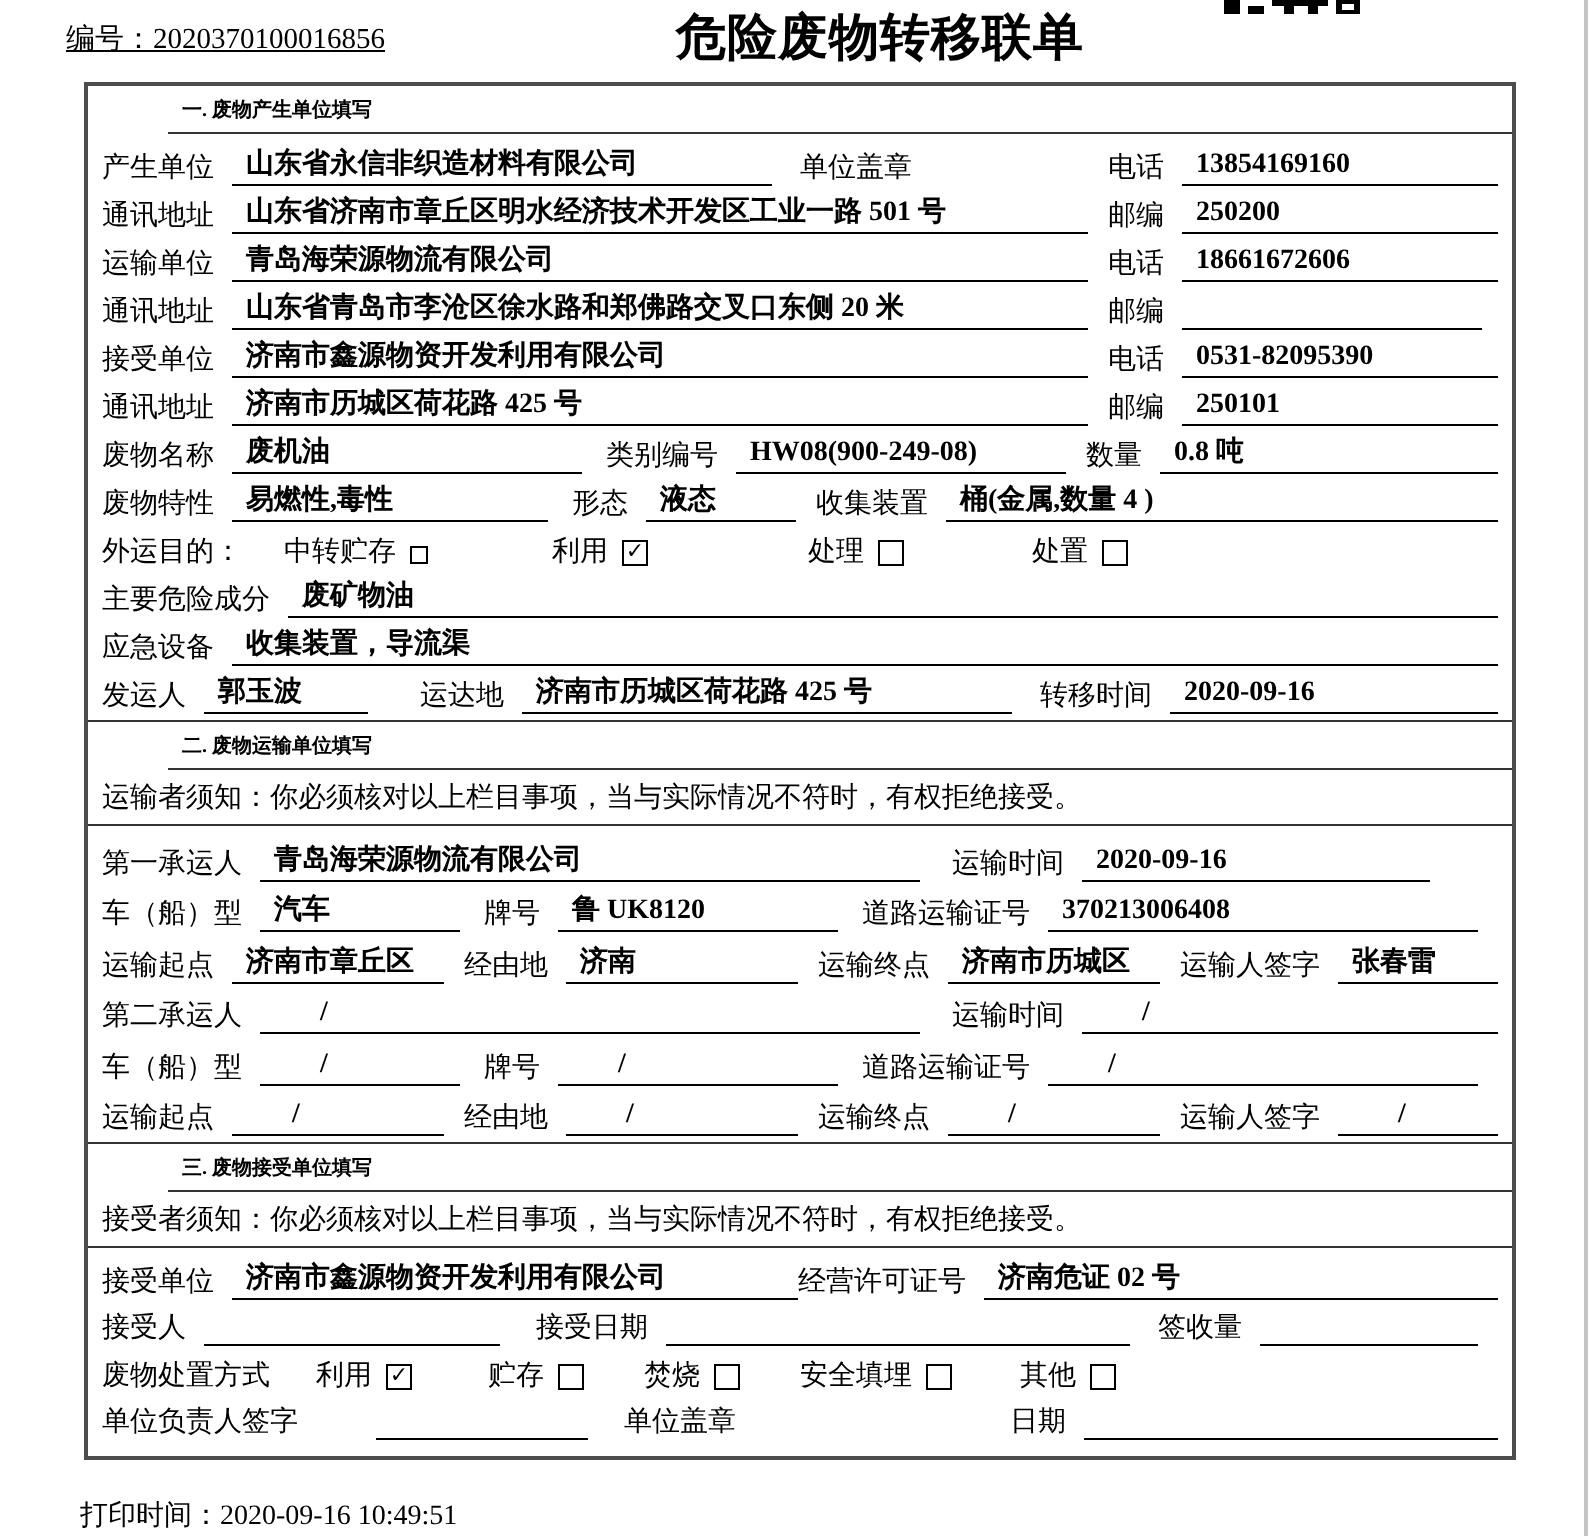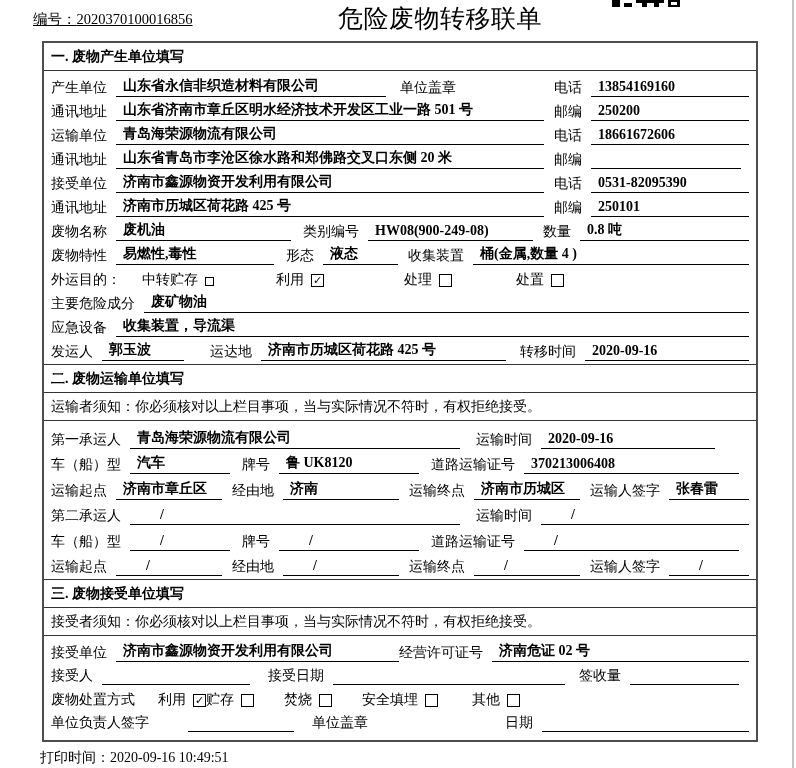--- a/index.html
+++ b/index.html
@@ -3,26 +3,26 @@
 <meta charset="utf-8">
 <style>
   * { box-sizing: border-box; }
   html,body { margin:0; padding:0; background:#fff; }
   .page {
     position:relative; width:796px; height:768px; background:#ffffff;
     font-family:"Liberation Serif","DejaVu Serif",serif; color:#000;
     overflow:hidden;
   }
   .serial { position:absolute; left:33px; top:10px; font-size:14.5px; white-space:nowrap;text-decoration:underline; }
-  .doc-title { position:absolute; left:338px; top:2px; font-size:25px; font-weight:normal; white-space:nowrap; letter-spacing:0.5px;text-align:right; }
+  .doc-title { position:absolute; left:338px; top:2px; font-size:25px; font-weight:bold; white-space:nowrap; letter-spacing:0.5px;text-align:right; }
   .qr { position:absolute; left:612px; top:0; width:70px; height:8px; }
   .edge-line { position:absolute; right:2px; top:0; width:2px; height:768px; background:#c4c4c4; }
 
   .form { position:absolute; left:42px; top:41px; width:716px; border:2px solid #4d4d4d; background:#fff; }
-  .sec-head { font-weight:bold; font-size:14px; padding:5px 7px 4px 7px; border-bottom:1.6px solid #333; white-space:nowrap; }
+  .sec-head { font-weight:bold; font-size:10px; padding:5px 7px 4px 7px; border-bottom:1.6px solid #333; white-space:nowrap;margin-left:40px; }
   .notice { font-size:14px; padding:5px 7px 4px 7px; border-bottom:1.6px solid #333; white-space:nowrap; }
   .block { border-bottom:1.6px solid #333; padding:2px 0 3px 0; }
   .block.last { border-bottom:none; padding-bottom:8px; }
 
   .row { display:flex; align-items:flex-end; padding:0 7px; height:24px; font-size:14px; }
   .b2 .row { height:25.5px; }
   .b3 .row { height:23.5px; }
   .lbl { white-space:nowrap; margin-right:9px; }
   .val { border-bottom:1px solid #000; white-space:nowrap; padding:0 4px 1px 7px; min-height:18px; overflow:hidden;font-weight:bold; }
   .fx { flex:1 1 auto; }
@@ -221,21 +221,21 @@
         <span class="val" style="width:232px"></span>
         <span class="lbl" style="margin-left:14px">签收量</span>
         <span class="val fx" style="margin-right:10px"></span>
       </div>
       <div class="row">
         <span class="lbl">废物处置方式</span>
         <span class="opt" style="margin-left:14px">
           <span>利用</span>
           <span class="cb">✓</span>
         </span>
-        <span class="opt" style="">
+        <span class="opt" style="margin-left:38px">
           <span>贮存</span>
           <span class="cb"></span>
         </span>
         <span class="opt" style="margin-left:30px">
           <span>焚烧</span>
           <span class="cb"></span>
         </span>
         <span class="opt" style="margin-left:30px">
           <span>安全填埋</span>
           <span class="cb"></span>

